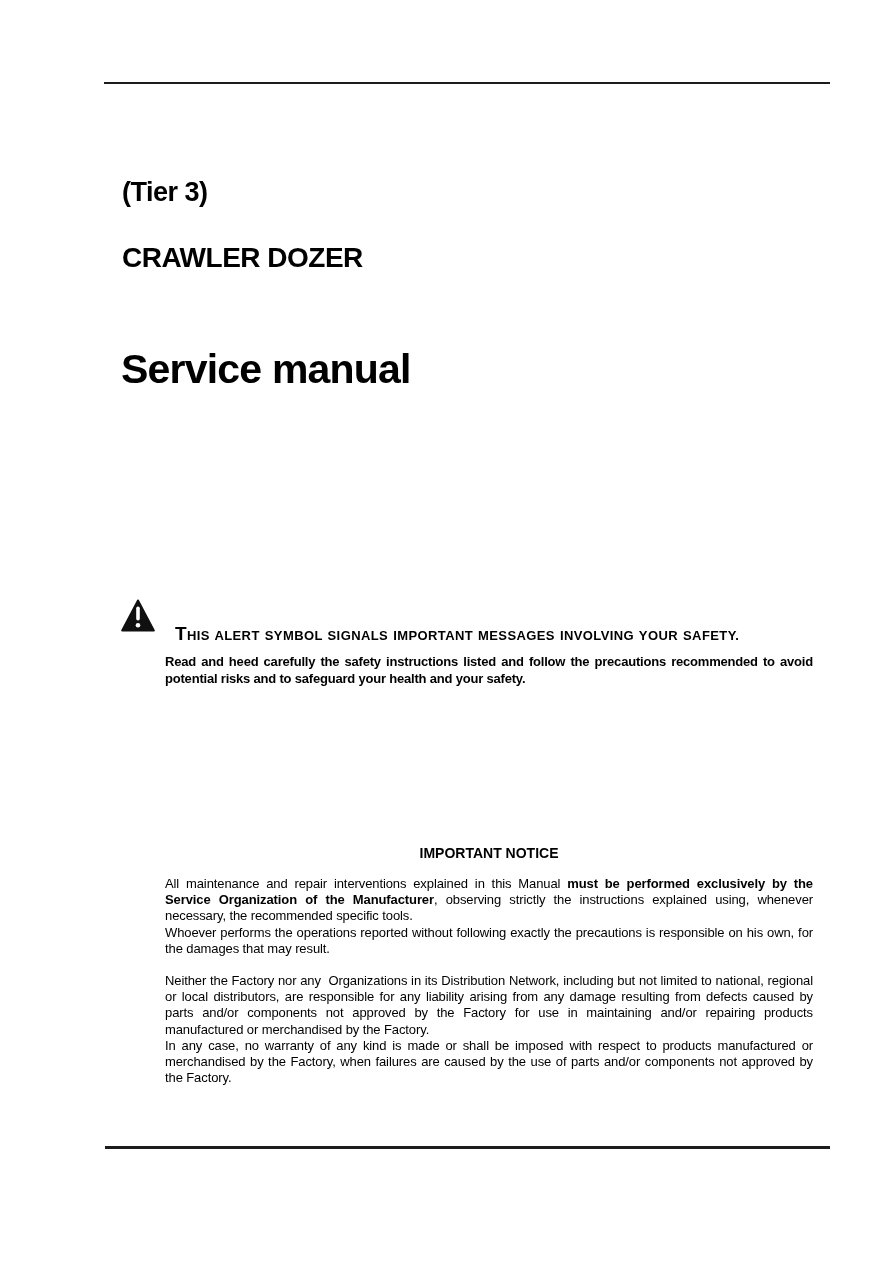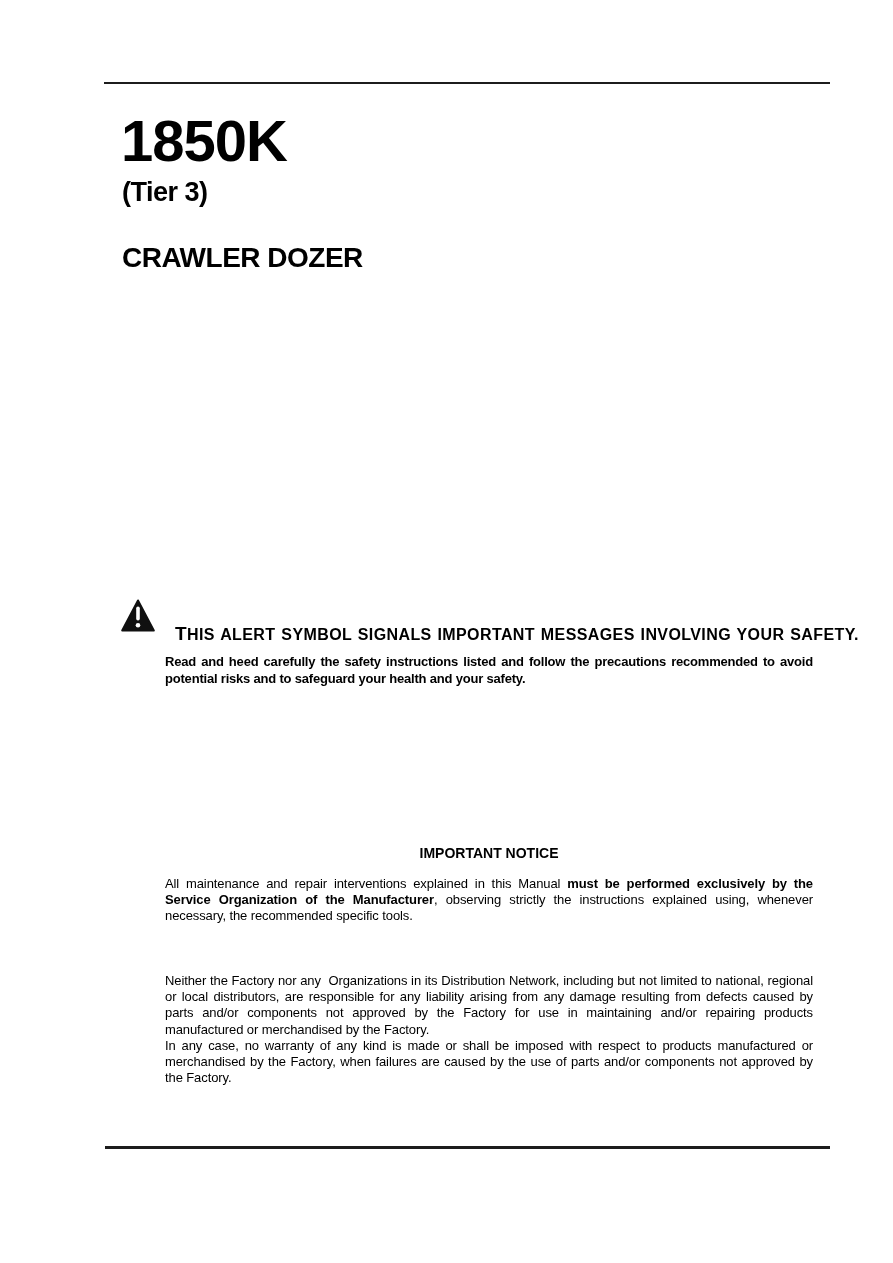--- a/index.html
+++ b/index.html
@@ -40,21 +40,21 @@
     position: absolute; left: 122px; top: 410px;
     font-size: 17.5px; font-weight: bold; line-height: 1.2;
     letter-spacing: -0.3px;
   }
 
   .alert-icon { position: absolute; left: 121px; top: 599px; width: 34px; height: 33px; }
   .alert-icon svg { display: block; width: 100%; height: 100%; }
 
   .alert-text {
     position: absolute; left: 175px; top: 624px;
-    font-size: 16px; font-weight: bold; line-height: 1;
+    font-size: 13px; font-weight: bold; line-height: 1;
     letter-spacing: 0.4px; word-spacing: 1px;
   }
   .alert-text::first-letter { font-size: 19px; }
 
   .rich, .notice-head {
     position: absolute; left: 165px; width: 648px;
   }
   .rich p {
     margin: 0;
     text-align: justify;
@@ -75,41 +75,42 @@
   .blk-notice1 { top: 876px; }
   .blk-notice2 { top: 973px; }
 </style>
 </head>
 <body>
 
 <div class="page">
 
   <div class="rule rule-top"></div>
 
-  <h1 class="model">1850K</h1>
   <div class="tier">(Tier 3)</div>
   <div class="machine">CRAWLER DOZER</div>
 
+  <h2 class="doc-title">Service manual</h2>
 
   <div class="alert-icon">
     <svg viewBox="0 0 34 33" xmlns="http://www.w3.org/2000/svg" aria-hidden="true">
       <path d="M17 1.5 L32.8 31.5 L1.2 31.5 Z" fill="#101010" stroke="#101010" stroke-width="2" stroke-linejoin="round"></path>
       <rect x="15.2" y="7.5" width="3.6" height="14" rx="1.8" fill="#ffffff"></rect>
       <circle cx="17" cy="26.3" r="2.3" fill="#ffffff"></circle>
     </svg>
   </div>
   <div class="alert-text">THIS ALERT SYMBOL SIGNALS IMPORTANT MESSAGES INVOLVING YOUR SAFETY.</div>
 
   <div class="rich blk-bold blk-intro">
       <p><span class="b">Read and heed carefully the safety instructions listed and follow the precautions recommended to avoid potential risks and to safeguard your health and your safety.</span></p>
     </div>
 
   <div class="notice-head">IMPORTANT NOTICE</div>
   <div class="rich blk-plain blk-notice1">
       <p><span>All maintenance and repair interventions explained in this Manual </span><span class="b">must be performed exclusively by the Service Organization of the Manufacturer</span><span>, observing strictly the instructions explained using, whenever necessary, the recommended specific tools.</span></p>
+      <p><span>Whoever performs the operations reported without following exactly the precautions is responsible on his own, for the damages that may result.</span></p>
     </div>
   <div class="rich blk-plain blk-notice2">
       <p><span>Neither the Factory nor any  Organizations in its Distribution Network, including but not limited to national, regional or local distributors, are responsible for any liability arising from any damage resulting from defects caused by parts and/or components not approved by the Factory for use in maintaining and/or repairing products manufactured or merchandised by the Factory.</span></p>
       <p><span>In any case, no warranty of any kind is made or shall be imposed with respect to products manufactured or merchandised by the Factory, when failures are caused by the use of parts and/or components not approved by the Factory.</span></p>
     </div>
 
   <div class="rule rule-bottom"></div>
 
 </div>
 

